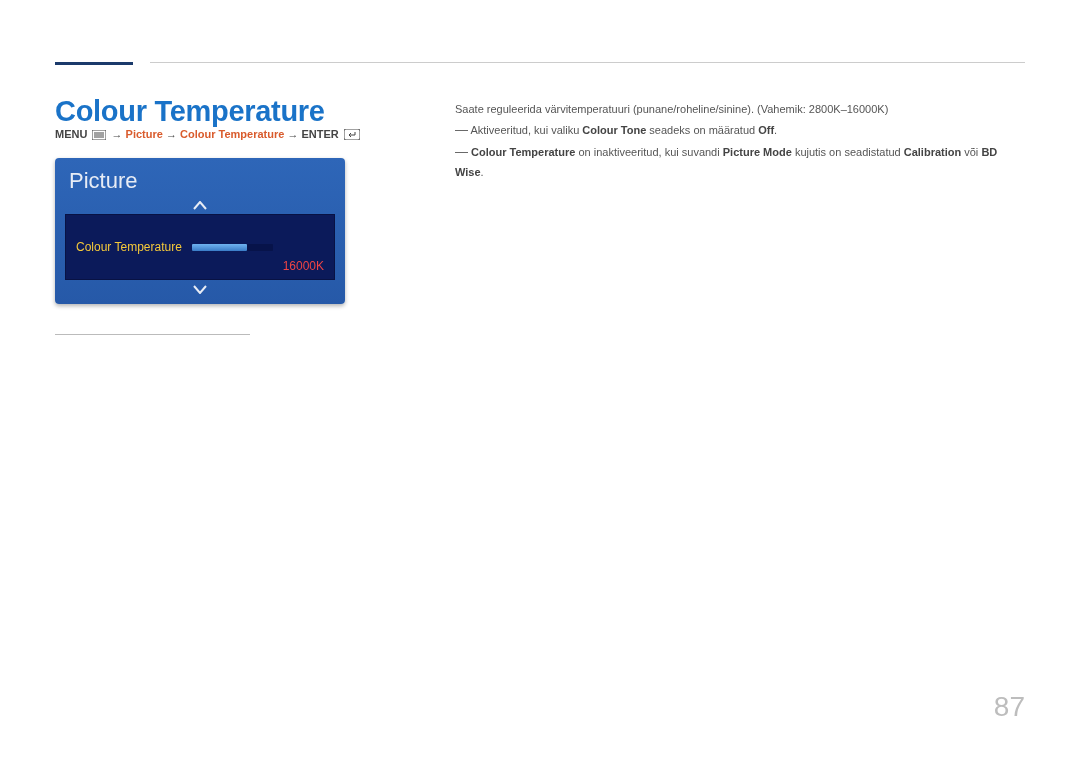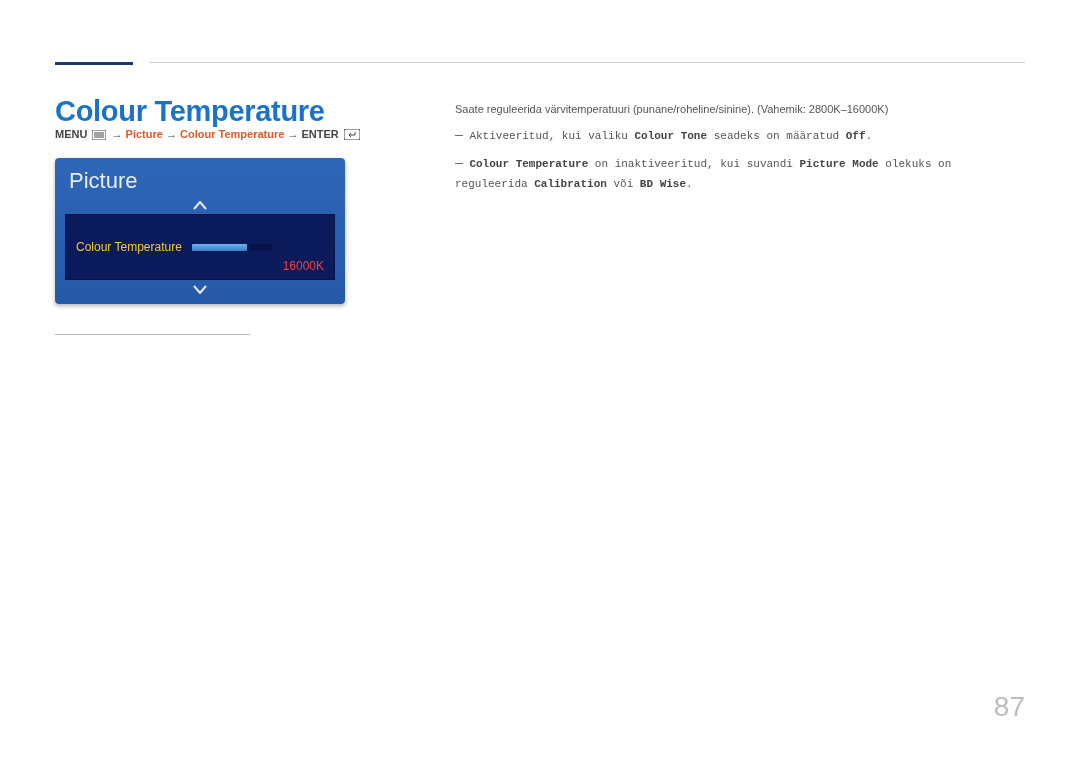--- a/index.html
+++ b/index.html
@@ -116,22 +116,20 @@
   .right-col {
     position: absolute;
     top: 100px;
     left: 455px;
     right: 55px;
     font-size: 11px;
     line-height: 1.7;
     color: #555;
   }
   .note-line {
-    margin-top: 6px;
-    font-family: Liberation Mono, monospace;
   }
   .superdash{
     font-size: 13px;
     vertical-align: 0px;
   }
   .bold { font-weight: bold; color: #444; }
   .pgnum {
     position: absolute;
     bottom: 40px;
     right: 55px;
@@ -198,17 +196,17 @@
 </div>
 
 <div class="right-col">
   <div>Saate reguleerida värvitemperatuuri (punane/roheline/sinine). (Vahemik: 2800K–16000K)</div>
   <div class="note-line">
     <span class="superdash">―</span>
     <span>Aktiveeritud, kui valiku </span><span class="bold highlight">Colour Tone</span><span> seadeks on määratud </span><span class="bold highlight">Off</span><span>.</span>
   </div>
   <div class="note-line">
     <span class="superdash">―</span>
-    <span class="bold highlight">Colour Temperature</span><span> on inaktiveeritud, kui suvandi </span><span class="bold highlight">Picture Mode</span><span> olekuks on reguleerida </span><span class="bold highlight">Calibration</span><span> või </span><span class="bold highlight">BD Wise</span><span>.</span>
+    <span class="bold highlight">Colour Temperature</span><span> on inaktiveeritud, kui suvandi </span><span class="bold highlight">Picture Mode</span><span> kujutis on seadistatud </span><span class="bold highlight">Calibration</span><span> või </span><span class="bold highlight">BD Wise</span><span>.</span>
   </div>
 </div>
 
 <div class="pgnum">87</div>
 
 </body></html>

